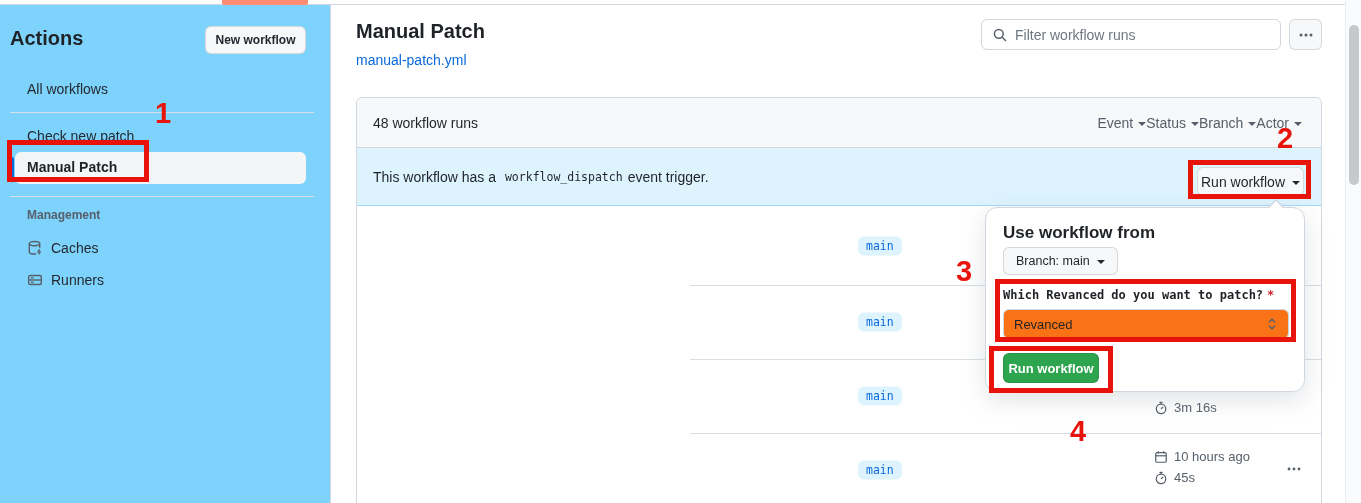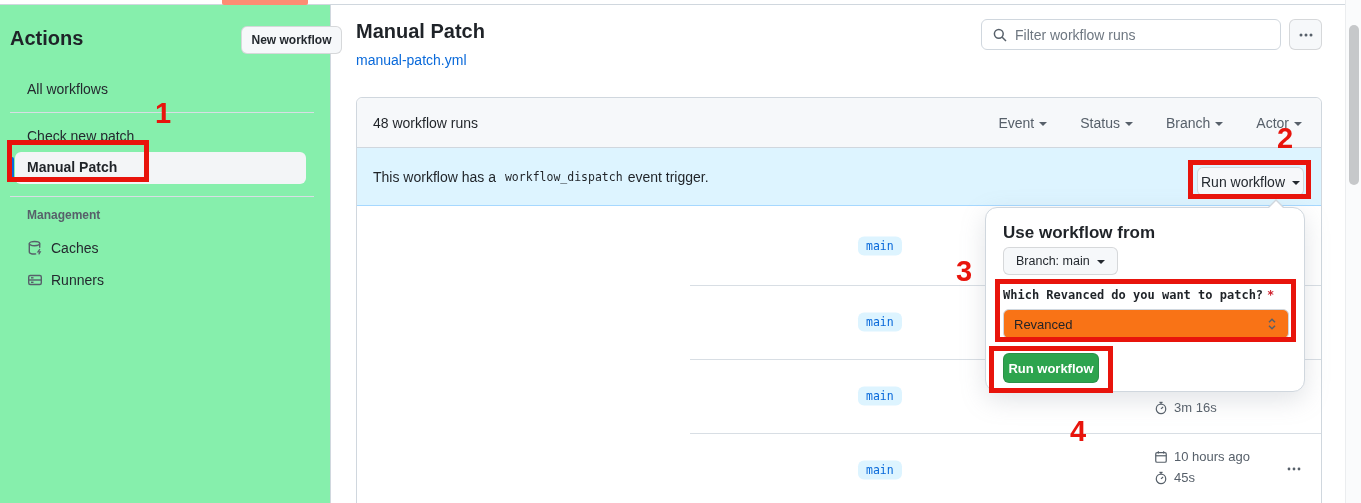--- a/index.html
+++ b/index.html
@@ -6,28 +6,28 @@
   html,body { width:1361px; height:503px; }
   body {
     position:relative; overflow:hidden; background:#ffffff;
     font-family:"Liberation Sans", sans-serif; color:#24292f;
   }
   
   .top-strip { position:absolute; left:0; top:0; width:1361px; height:5px; background:#fff; border-bottom:1px solid #d0d7de; }
   .tab-indicator { position:absolute; left:222px; top:0; width:86px; height:5px; background:#fd8c73; border-radius:0 0 2px 2px; }
 
   
-  .sidebar { position:absolute; left:0; top:5px; width:331px; height:498px; background:#86efac; border-right:1px solid #d0d7de; }
+  .sidebar { position:absolute; left:0; top:5px; width:331px; height:498px; background:#7dd3fc; border-right:1px solid #d0d7de; }
   .sidebar-title { position:absolute; left:10px; top:22px; font-size:20px; font-weight:700; color:#1f2328; }
   .btn-light {
     display:inline-flex; align-items:center; justify-content:center;
     background:#f6f8fa; border:1px solid rgba(31,35,40,0.15); border-radius:6px;
     font-size:12px; font-weight:600; color:#24292f; cursor:pointer;
   }
-  .new-workflow { position:absolute; left:205px; top:21px; width:101px; height:28px;margin-left:36px; }
+  .new-workflow { position:absolute; left:205px; top:21px; width:101px; height:28px; }
   .side-item { position:absolute; left:27px; font-size:14px; color:#24292f; cursor:pointer; }
   .side-divider { position:absolute; left:10px; width:304px; height:1px; background:#d8dee4; }
   .selected-row { position:absolute; left:15px; top:147px; width:291px; height:32px; background:#f3f5f7; border-radius:6px; cursor:pointer; }
   .selected-row .lbl { position:absolute; left:12px; top:7px; font-size:14px; font-weight:700; color:#1f2328; }
   .accent-bar { position:absolute; left:10px; top:152px; width:4px; height:22px; background:#0969da; border-radius:2px; }
   .mgmt-label { position:absolute; left:27px; top:203px; font-size:12px; font-weight:600; color:#57606a; }
   .mgmt-item { position:absolute; left:27px; display:flex; align-items:center; gap:8px; font-size:14px; color:#24292f; cursor:pointer; }
   .icon { display:inline-flex; flex:none; }
   .icon svg { display:block; }
 
@@ -43,21 +43,21 @@
   .search-box input::placeholder { color:#6e7781; }
   .more-btn { position:absolute; left:1289px; top:19px; width:33px; height:31px; }
 
   
   .runs-box { position:absolute; left:356px; top:97px; width:966px; height:409px; border:1px solid #d0d7de; border-radius:6px 6px 0 0; background:#fff; }
   .runs-header {
     height:50px; background:#f6f8fa; border-bottom:1px solid #d0d7de; border-radius:6px 6px 0 0;
     display:flex; align-items:center; justify-content:space-between; padding:0 19px 0 16px;
   }
   .runs-count { font-size:14px; font-weight:400; color:#1f2328; }
-  .filters { display:flex; gap:33px; }
+  .filters { display:flex; }
   .filter { display:flex; align-items:center; gap:5px; font-size:14px; color:#57606a; cursor:pointer; }
   .caret { width:0; height:0; border-left:4px solid transparent; border-right:4px solid transparent; border-top:4px solid currentColor; margin-top:2px; }
 
   .banner {
     position:relative; height:58px; background:#ddf4ff; border-bottom:1px solid rgba(84,174,255,0.4);
     display:flex; align-items:center; padding:16px 16px; font-size:14px; color:#1f2328;
   }
   .banner code { font-family:"DejaVu Sans Mono", monospace; font-size:11.5px; color:#1f2328; margin:0 5px; }
   .banner .spacer { margin-right:4px; }
   .run-workflow-toggle { position:absolute; left:840px; top:19px; width:107px; height:29px; gap:7px; font-size:14px; font-weight:400; background:#f7f8fa; }

